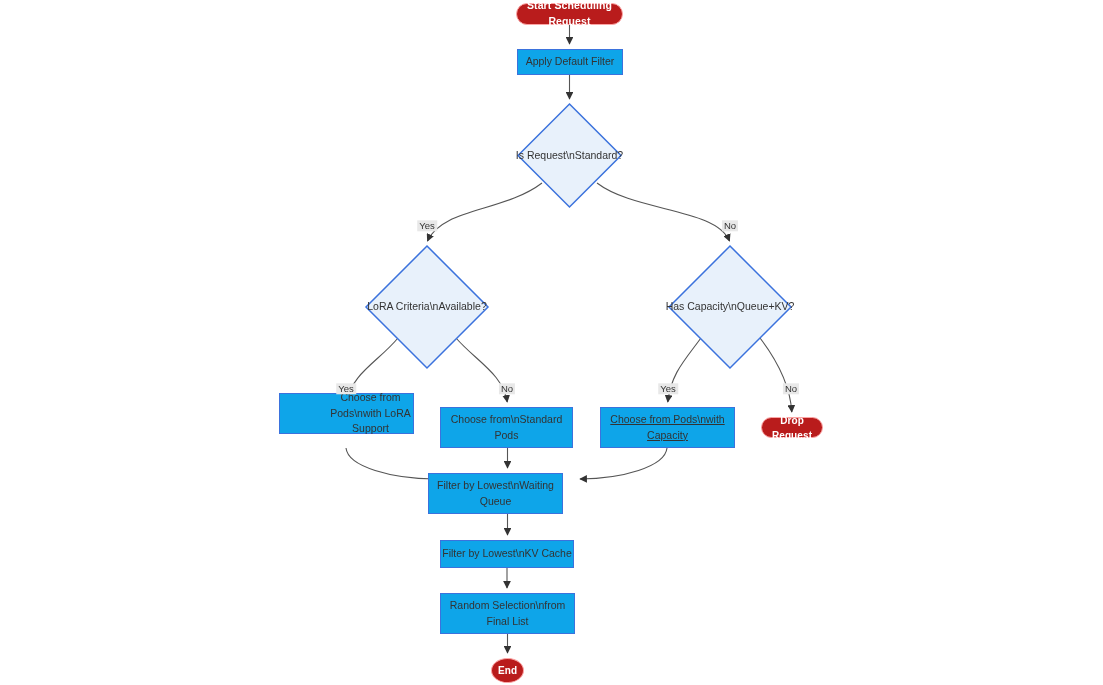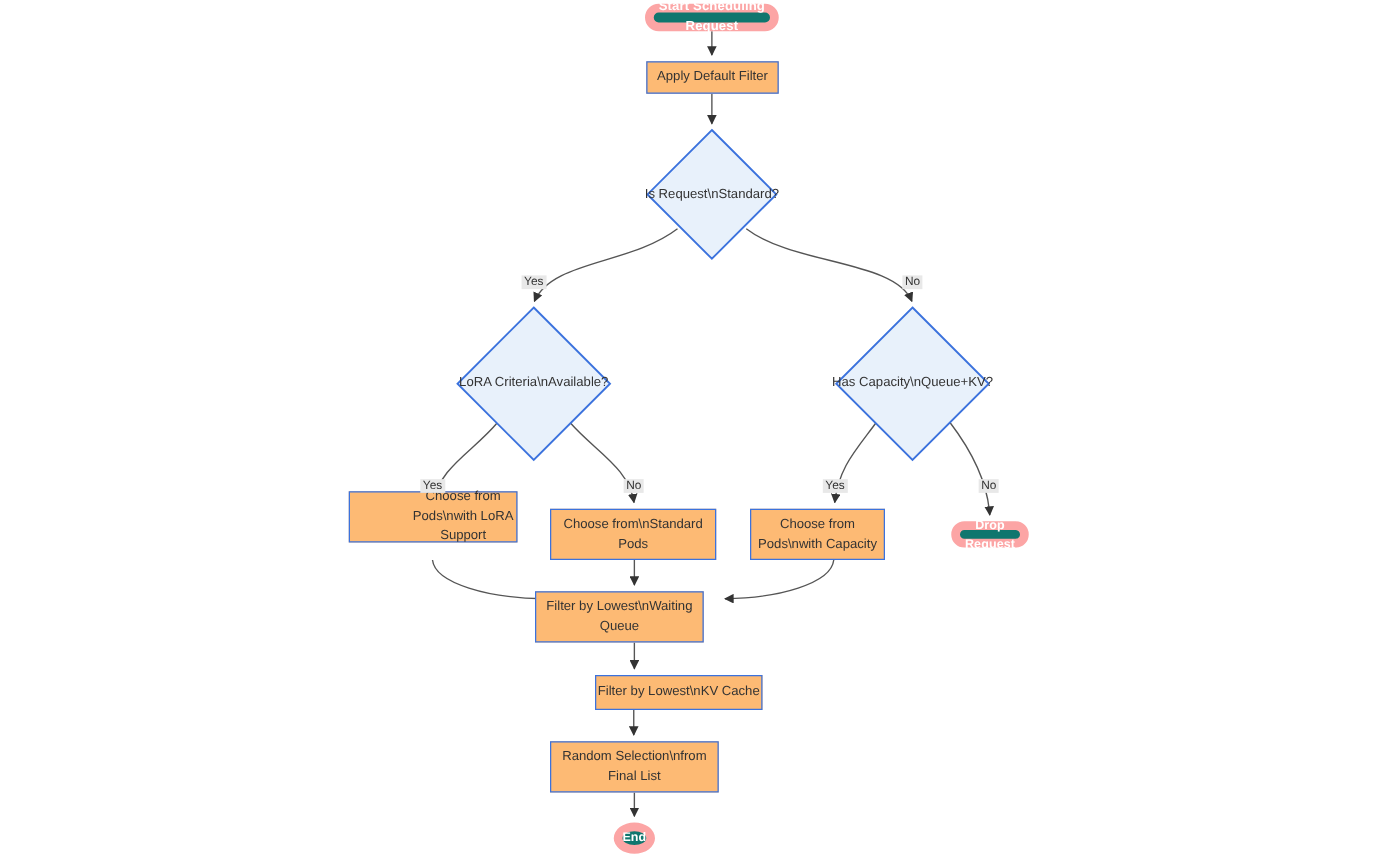--- a/index.html
+++ b/index.html
@@ -11,42 +11,42 @@
     overflow:hidden;
   }
   #edge-layer{position:absolute;left:0;top:0;width:1103px;height:685px;}
   .edge{stroke:#555555;stroke-width:1.1;fill:none;}
   .decision-shape{fill:#e8f1fb;stroke:#3b72dd;stroke-width:1.5;}
   .node{
     position:absolute;display:flex;align-items:center;justify-content:center;
     text-align:center;box-sizing:border-box;color:#333333;
     font-size:10.5px;line-height:1.5;
   }
-  .proc{background:#fdba74;border:1.5px solid #3b72dd;}
+  .proc{background:#0ea5e9;border:1.5px solid #3b72dd;}
   .pill{
-    background:#0f766e;border:7px solid #fca5a5;color:#ffffff;
+    background:#b91c1c;border:1px solid #fca5a5;color:#ffffff;
     font-weight:bold;letter-spacing:.1px;
   }
   .dlabel span{white-space:nowrap;}
   .elabel{
     position:absolute;transform:translate(-50%,-50%);
     background:#e8e8e8;color:#333333;font-size:9.5px;line-height:1.2;
     padding:0 2px;
   }
   #n-start{left:516px;top:3px;width:107px;height:22px;border-radius:11px;}
   #n-apply{left:517px;top:49px;width:106px;height:26px;}
   #l-d1{left:519px;top:104px;width:101px;height:103px;}
   #l-d2{left:366px;top:246px;width:122px;height:122px;}
   #l-d3{left:669px;top:246px;width:122px;height:122px;}
   #n-r1{left:279px;top:393px;width:135px;height:41px;padding-left:48px;}
   #n-r2{left:440px;top:407px;width:133px;height:41px;}
-  #n-r3{left:600px;top:407px;width:108px;height:41px;}
+  #n-r3{left:600px;top:407px;width:135px;height:41px;text-decoration:underline;}
   #n-drop{left:761px;top:417px;width:62px;height:21px;border-radius:10.5px;font-size:10px;}
   #n-fq{left:428px;top:473px;width:135px;height:41px;}
-  #n-fkv{left:440px;top:540px;width:134px;height:28px;margin-left:36px;}
+  #n-fkv{left:440px;top:540px;width:134px;height:28px;}
   #n-rs{left:440px;top:593px;width:135px;height:41px;}
   #n-end{left:491px;top:658px;width:33px;height:25px;border-radius:50%;font-size:10px;}
   #n-r1 span{display:inline-block;max-width:124px;}
   #n-r2 span{display:inline-block;max-width:114px;}
   #n-r3 span{display:inline-block;max-width:124px;}
   #n-fq span{display:inline-block;max-width:128px;}
   #n-rs span{display:inline-block;max-width:122px;}
   #n-fkv span{white-space:nowrap;}
   #el-yes1{left:427px;top:226px;}
   #el-no1{left:730px;top:226px;}

